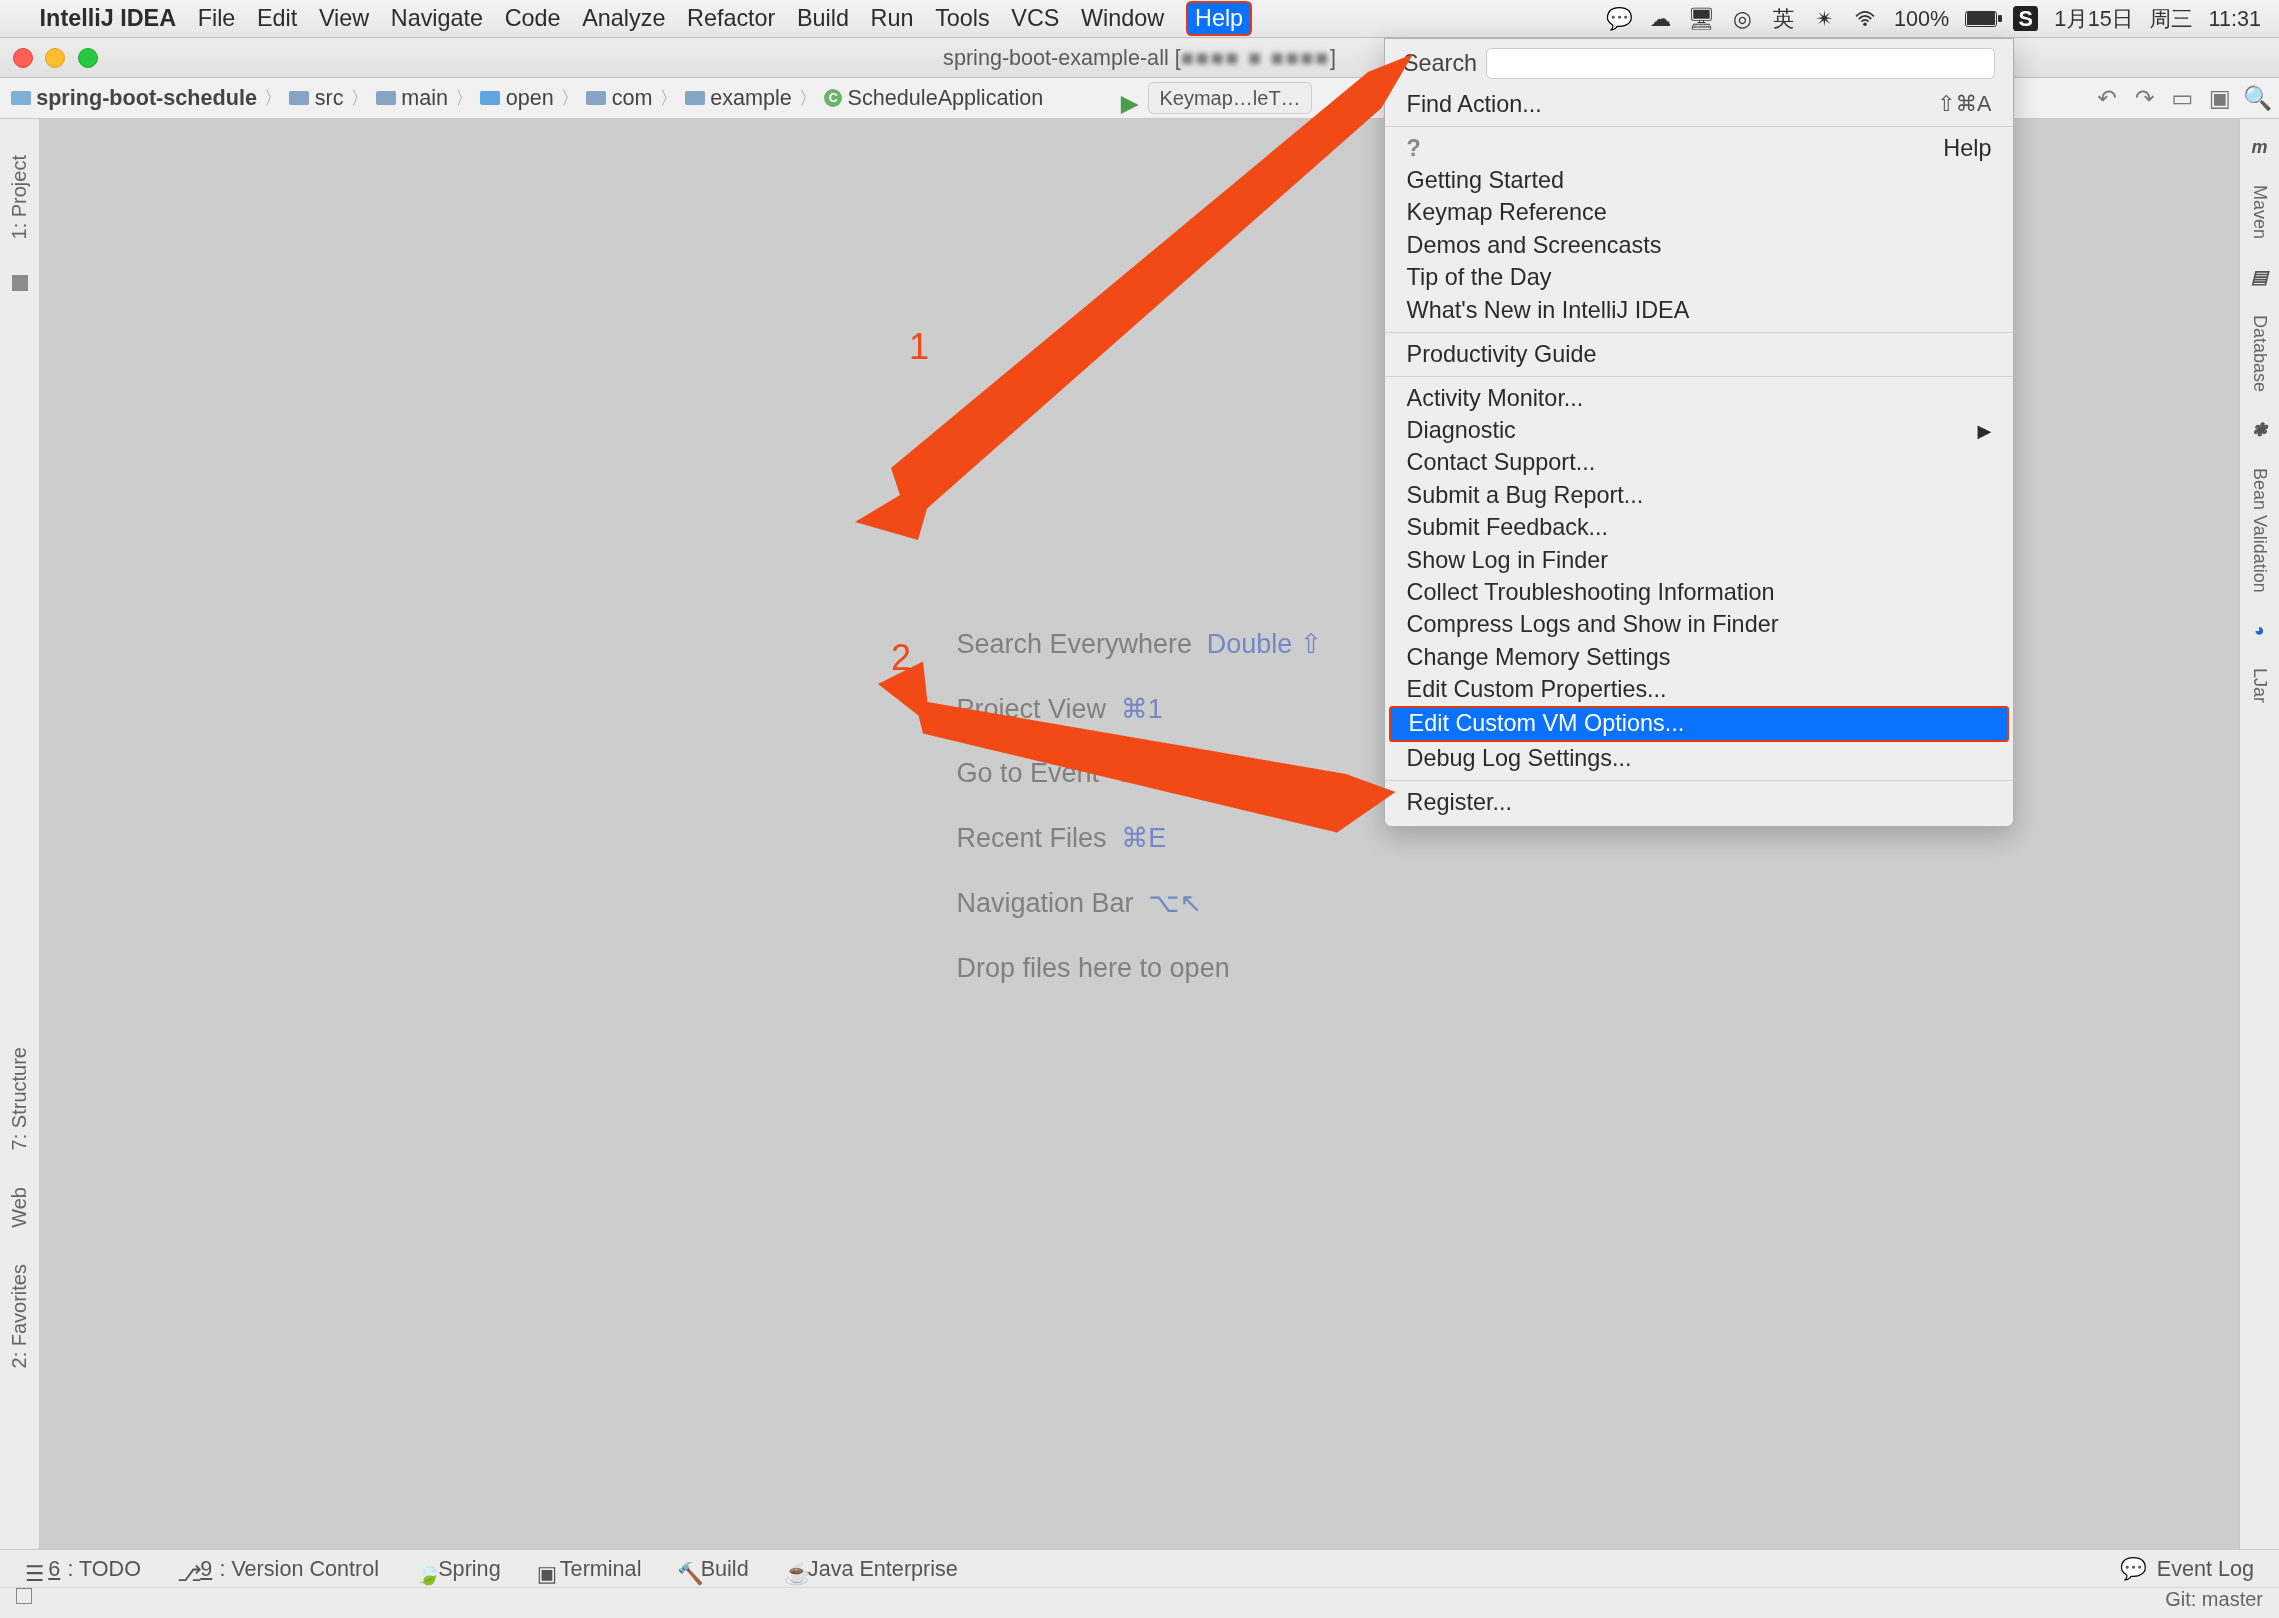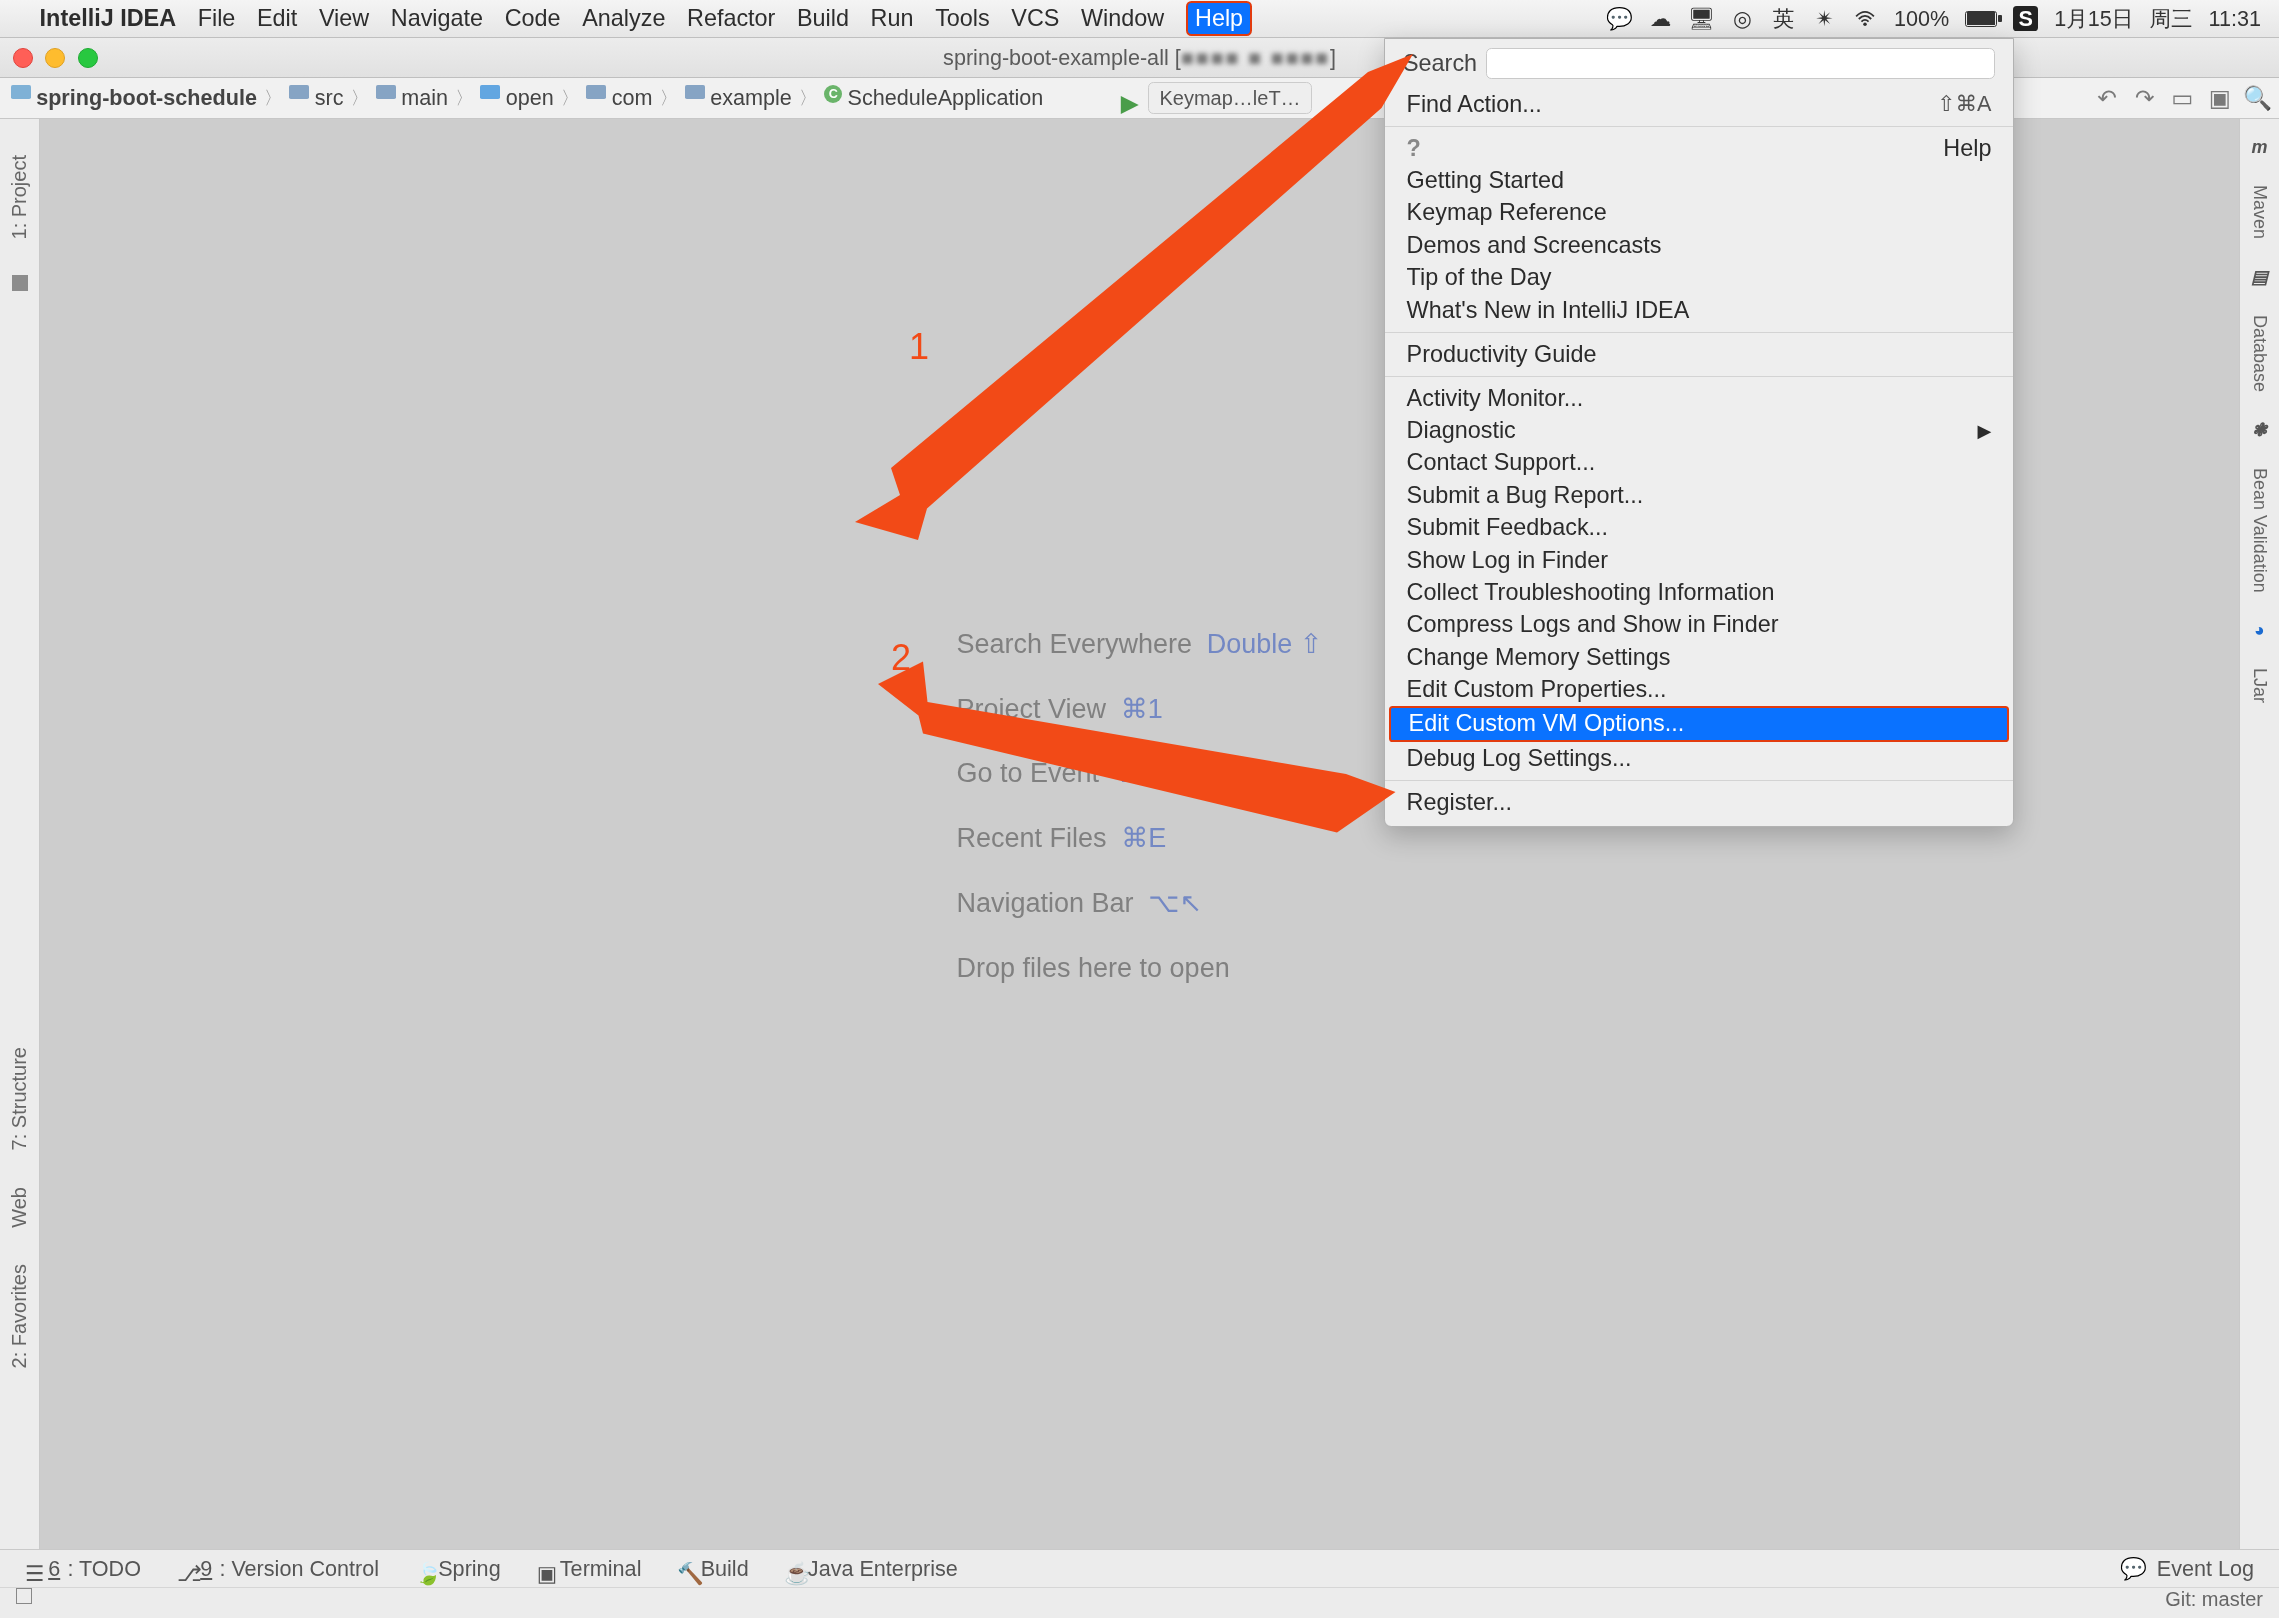--- a/index.html
+++ b/index.html
@@ -21,21 +21,21 @@
 .traffic { display: flex; gap: 12.6px; }
 .traffic .dot { width: 20px; height: 20px; border-radius: 50%; }
 .traffic .r { background: #ff5f57; border: 0.9px solid #e0443d; }
 .traffic .y { background: #febc2e; border: 0.9px solid #dfa023; }
 .traffic .g { background: #28c840; border: 0.9px solid #1faa33; }
 .title-bar .title { position: absolute; left: 50%; transform: translateX(-50%); color: #5b5b5b; font-size: 21.6px; }
 .title-bar .title .blur { filter: blur(2.7px); color: #777; letter-spacing: 1.8px; }
 
 
 .breadcrumb-bar { height: 41px; background: #f1f1f1; display: flex; align-items: center; border-bottom: 0.9px solid #c7c7c7; padding-left: 5.4px; }
-.crumb { display: flex; font-size: 21.6px; color: #444; padding: 0 5.4px; }
+.crumb { display: flex; align-items: center; font-size: 21.6px; color: #444; padding: 0 5.4px; }
 .crumb .folder { width: 20px; height: 14.4px; background: #86a4c4; margin-right: 5.4px; border-radius: 1.8px; }
 .crumb .folder.blue { background: #62a6e1; }
 .crumb .folder.mod { background: #7fb1d6; }
 .crumb .class-icon { width: 18px; height: 18px; border-radius: 50%; background: #6ab46a; margin-right: 5.4px; display: inline-flex; align-items: center; justify-content: center; color: #fff; font-size: 12.6px; font-weight: 700; }
 .crumb:first-child { font-weight: 700; }
 .chevron { color: #999; margin: 0 1.8px; font-size: 18px; }
 .tabs-right { margin-left: 72px; display: flex; align-items: center; gap: 9px; }
 .run-btn { width: 18px; height: 18px; color: #4a9d4a; }
 .tab { background: #eee; padding: 3.6px 10.8px; border: 0.9px solid #ccc; border-radius: 5.4px; font-size: 20px; color: #555; }
 .toolbar-right { margin-left: auto; display: flex; align-items: center; gap: 12.6px; padding-right: 9px; }

